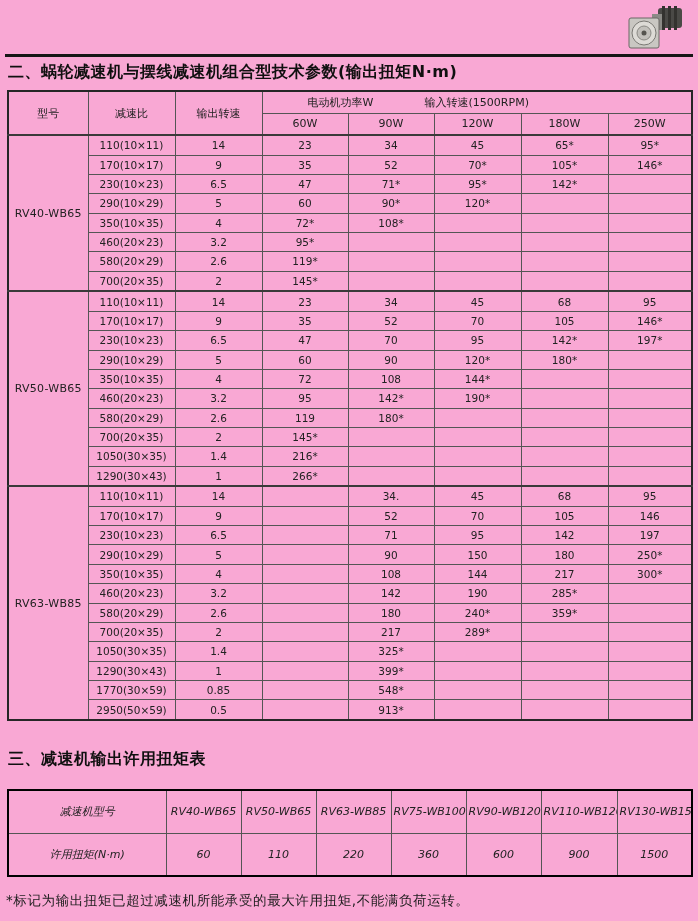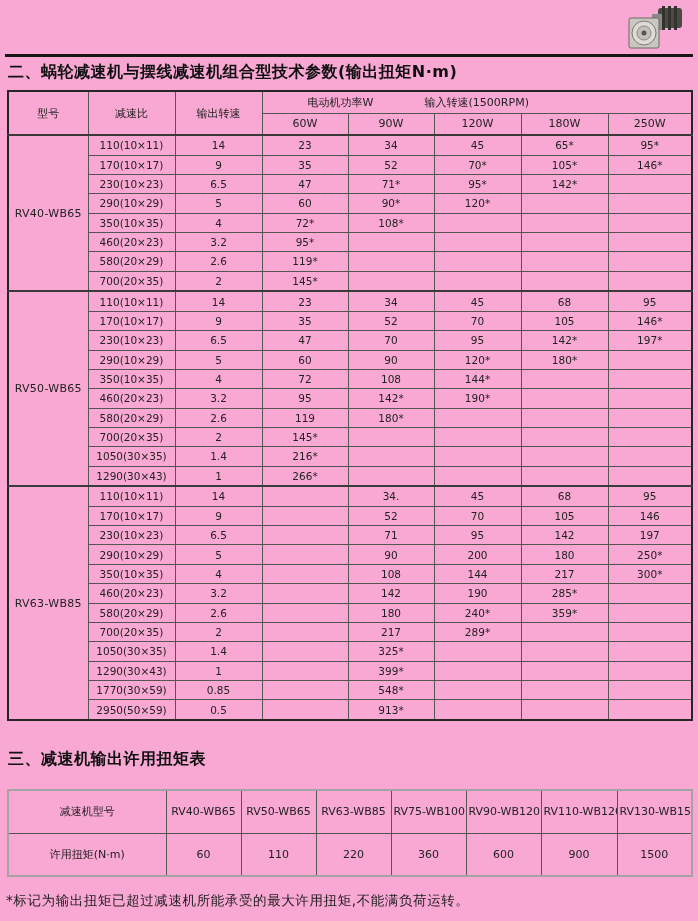--- a/index.html
+++ b/index.html
@@ -22,21 +22,21 @@
   #table1 { left:7px; top:90px; width:684px; height:631px; border:2px solid #262626; }
   #table1 thead th { height:22px; font-size:11px; }
   #table1 thead tr.sub th { border-bottom:2px solid #3a3a3a; }
   #table1 .power-head { position:relative; }
   #table1 .power-head .left-label { position:absolute; left:9px; top:50%; transform:translateY(-50%);padding-left:36px; }
   #table1 .power-head .center-label { display:inline-block; }
   #table1 tbody td { font-size:10.5px; }
   #table1 tbody tr.group-start td { border-top:2px solid #3a3a3a; }
   #table1 .model-cell { font-size:11px; letter-spacing:0.3px; }
 
-  #table2 { left:7px; top:789px; width:684px; height:87px; border:2px solid #a3a3a3; }
+  #table2 { left:7px; top:789px; width:684px; height:87px; border:2px solid #000000;font-style:italic; }
   #table2 td { font-size:11px; height:43px; }
 
   .footnote { position:absolute; left:6px; top:892px; font-size:13.5px; letter-spacing:0.6px; color:#1d1d1d; white-space:nowrap;text-align:center; }
 </style>
 </head>
 <body>
 
 <div class="page">
 
   <div class="product-photo">
@@ -277,21 +277,21 @@
           <td>71</td>
           <td>95</td>
           <td>142</td>
           <td>197</td>
         </tr>
         <tr>
           <td>290(10×29)</td>
           <td>5</td>
           <td></td>
           <td>90</td>
-          <td>200</td>
+          <td>150</td>
           <td>180</td>
           <td>250*</td>
         </tr>
         <tr>
           <td>350(10×35)</td>
           <td>4</td>
           <td></td>
           <td>108</td>
           <td>144</td>
           <td>217</td>

